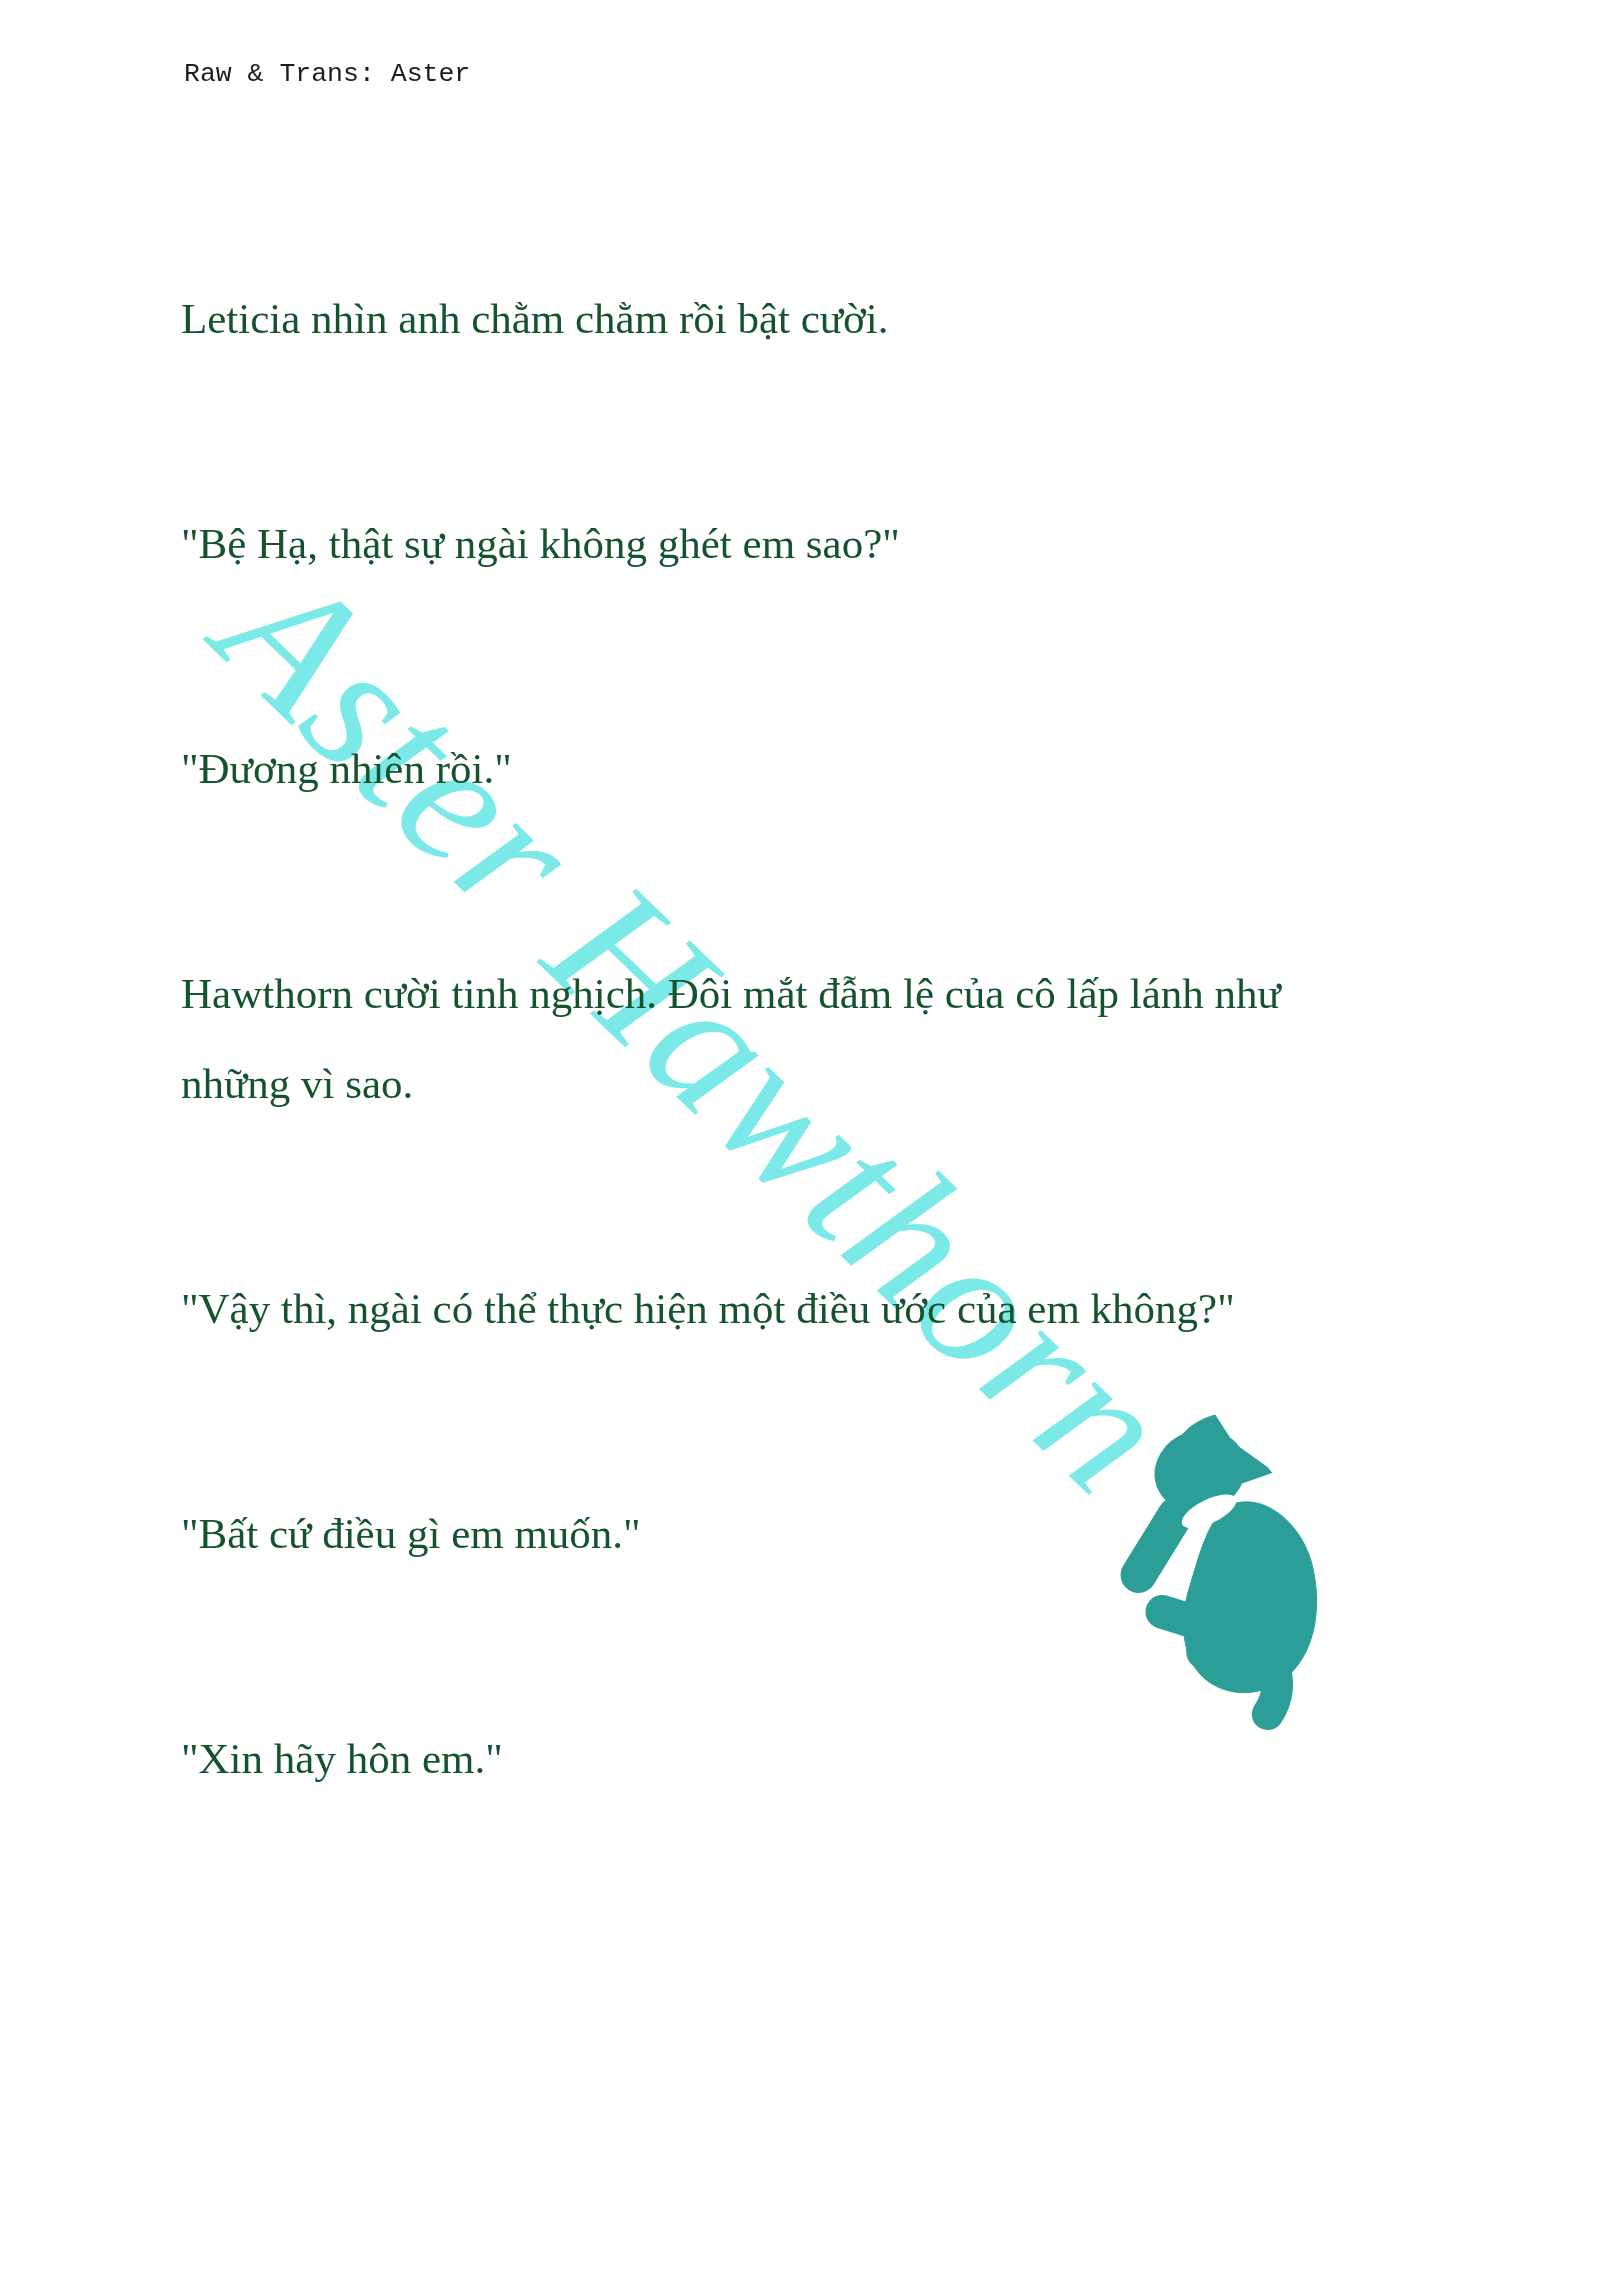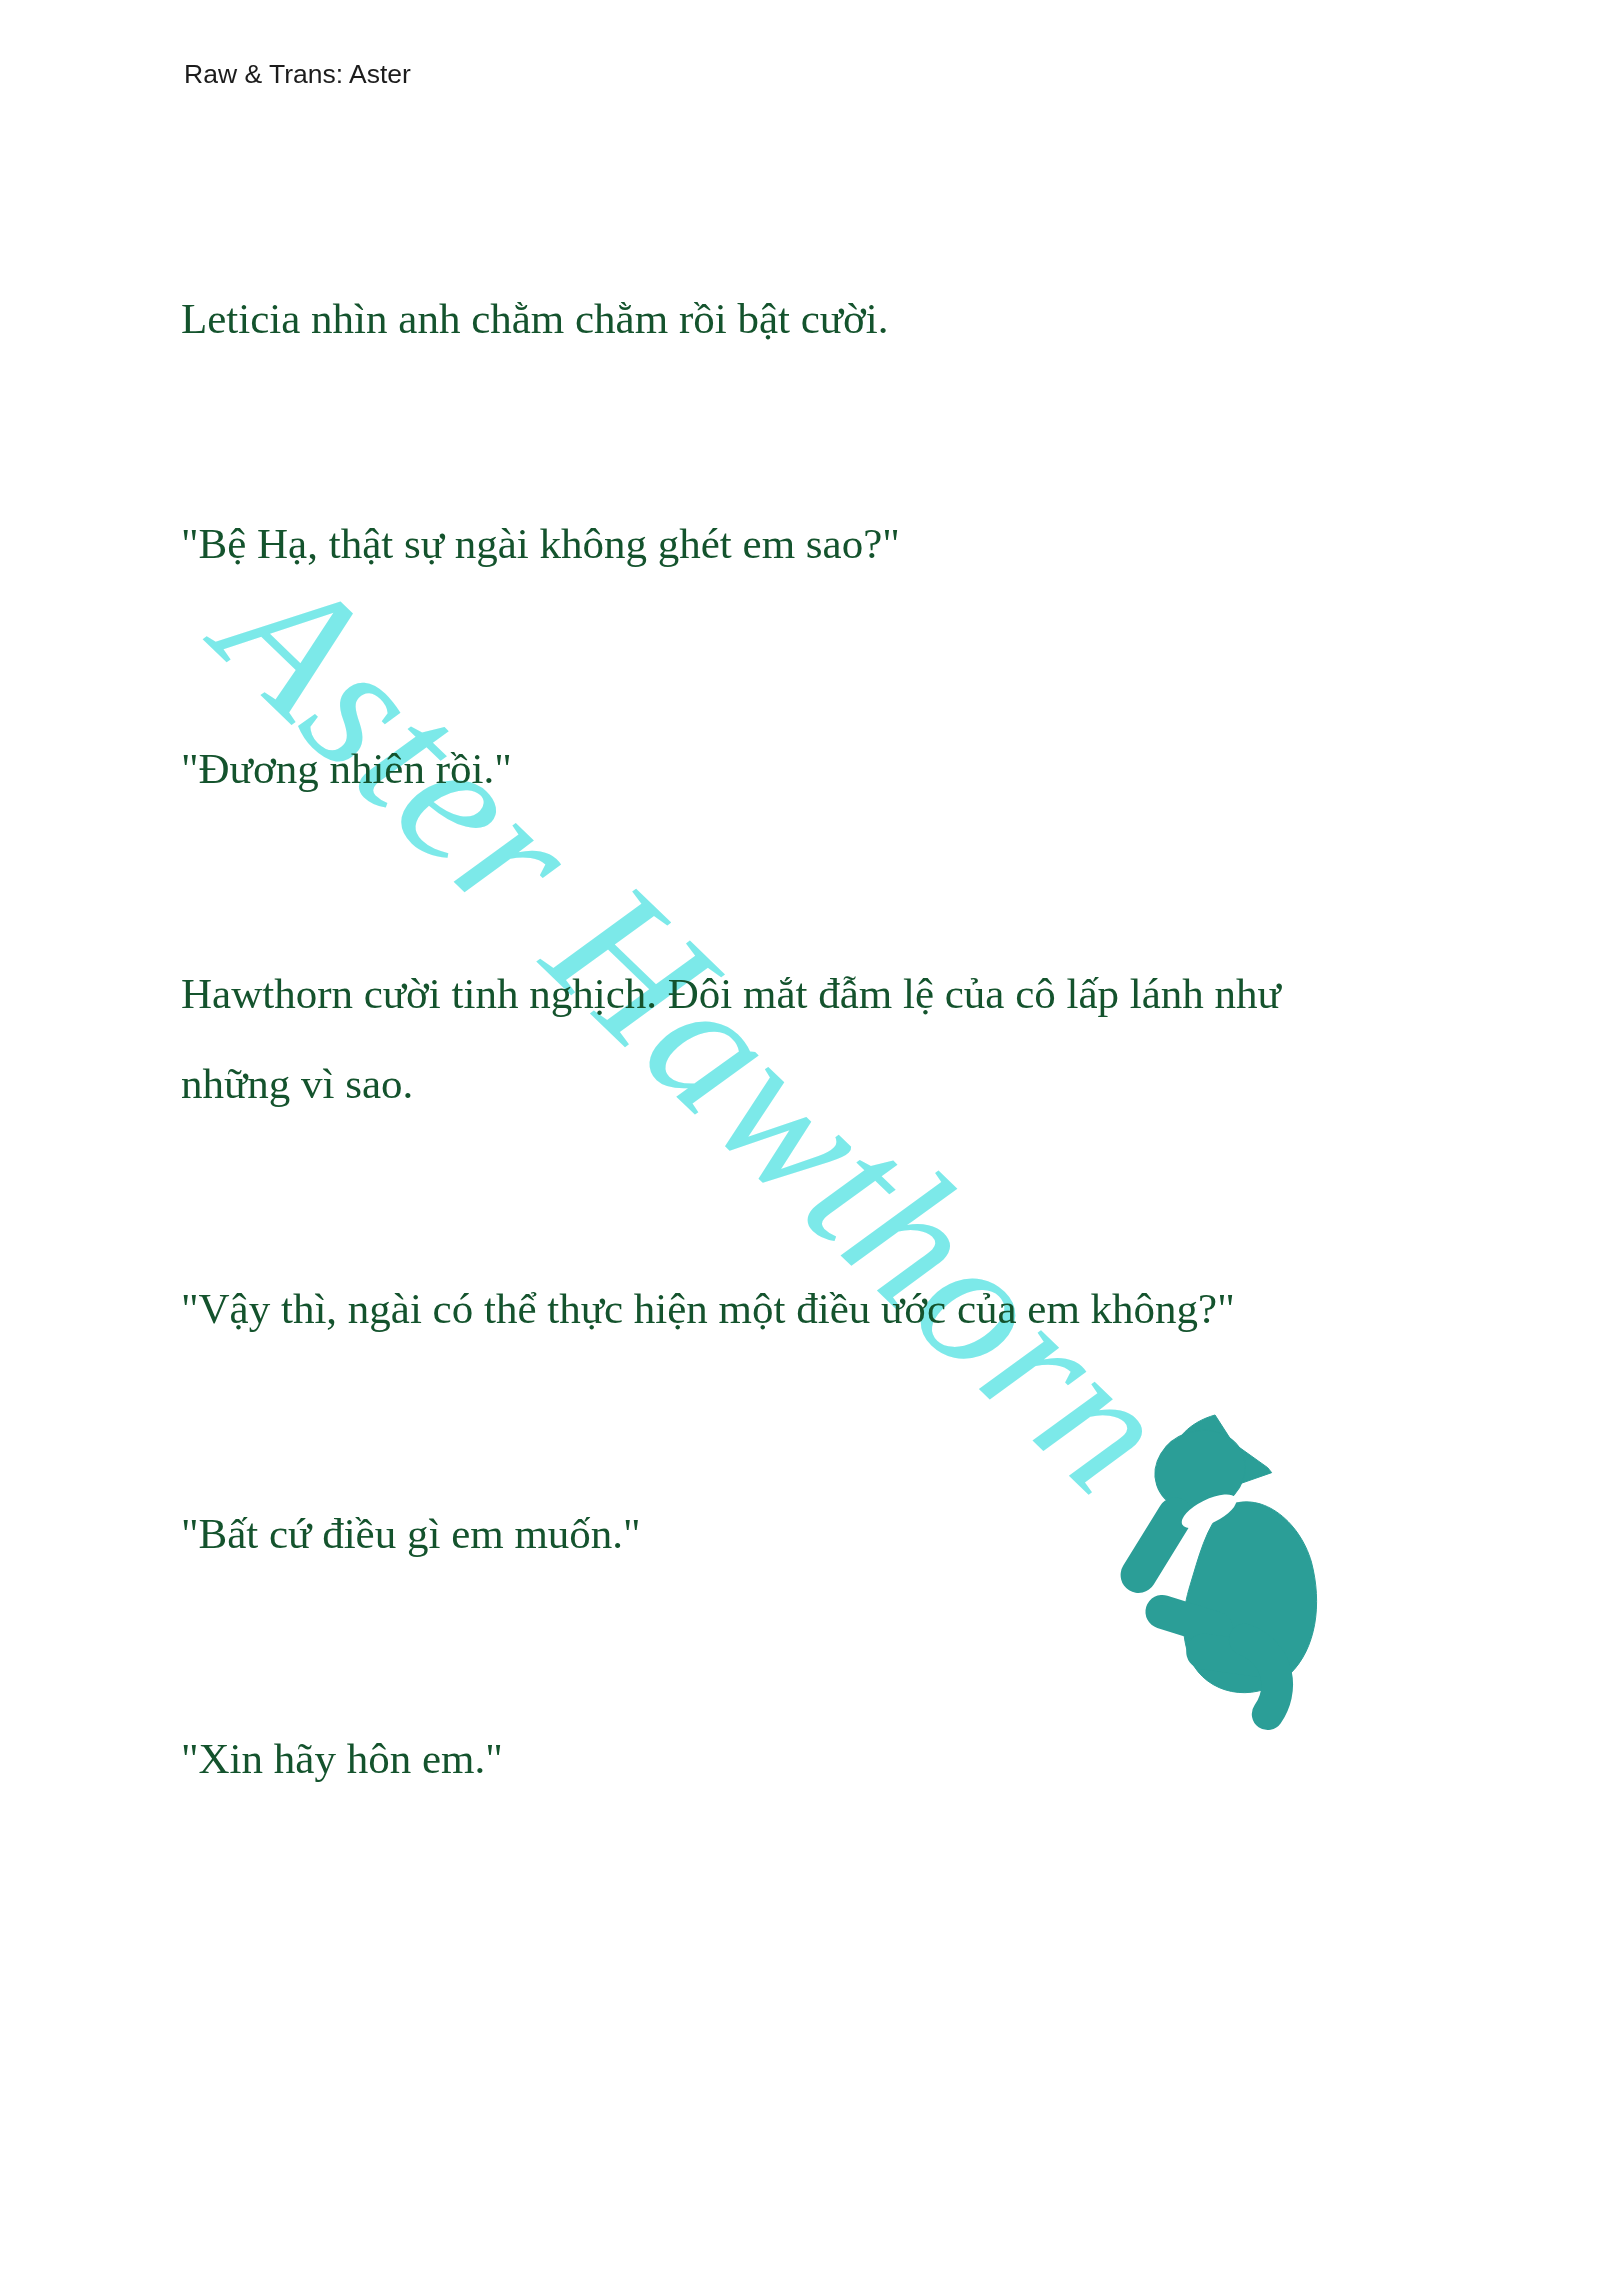--- a/index.html
+++ b/index.html
@@ -30,21 +30,21 @@
     z-index:1;
   }
   .content{
     position:absolute;
     left:0;top:0;right:0;bottom:0;
     z-index:2;
   }
   .header{
     position:absolute;
     left:184px;top:59px;
-    font-family:Liberation Sans, sans-serif;
+    font-family:Liberation Mono, monospace;
     font-size:26.5px;
     color:#1c1c1c;
   }
   .paragraphs{
     position:absolute;
     left:181px;top:274px;
     width:1333px;
   }
   .line{
     font-size:43px;

